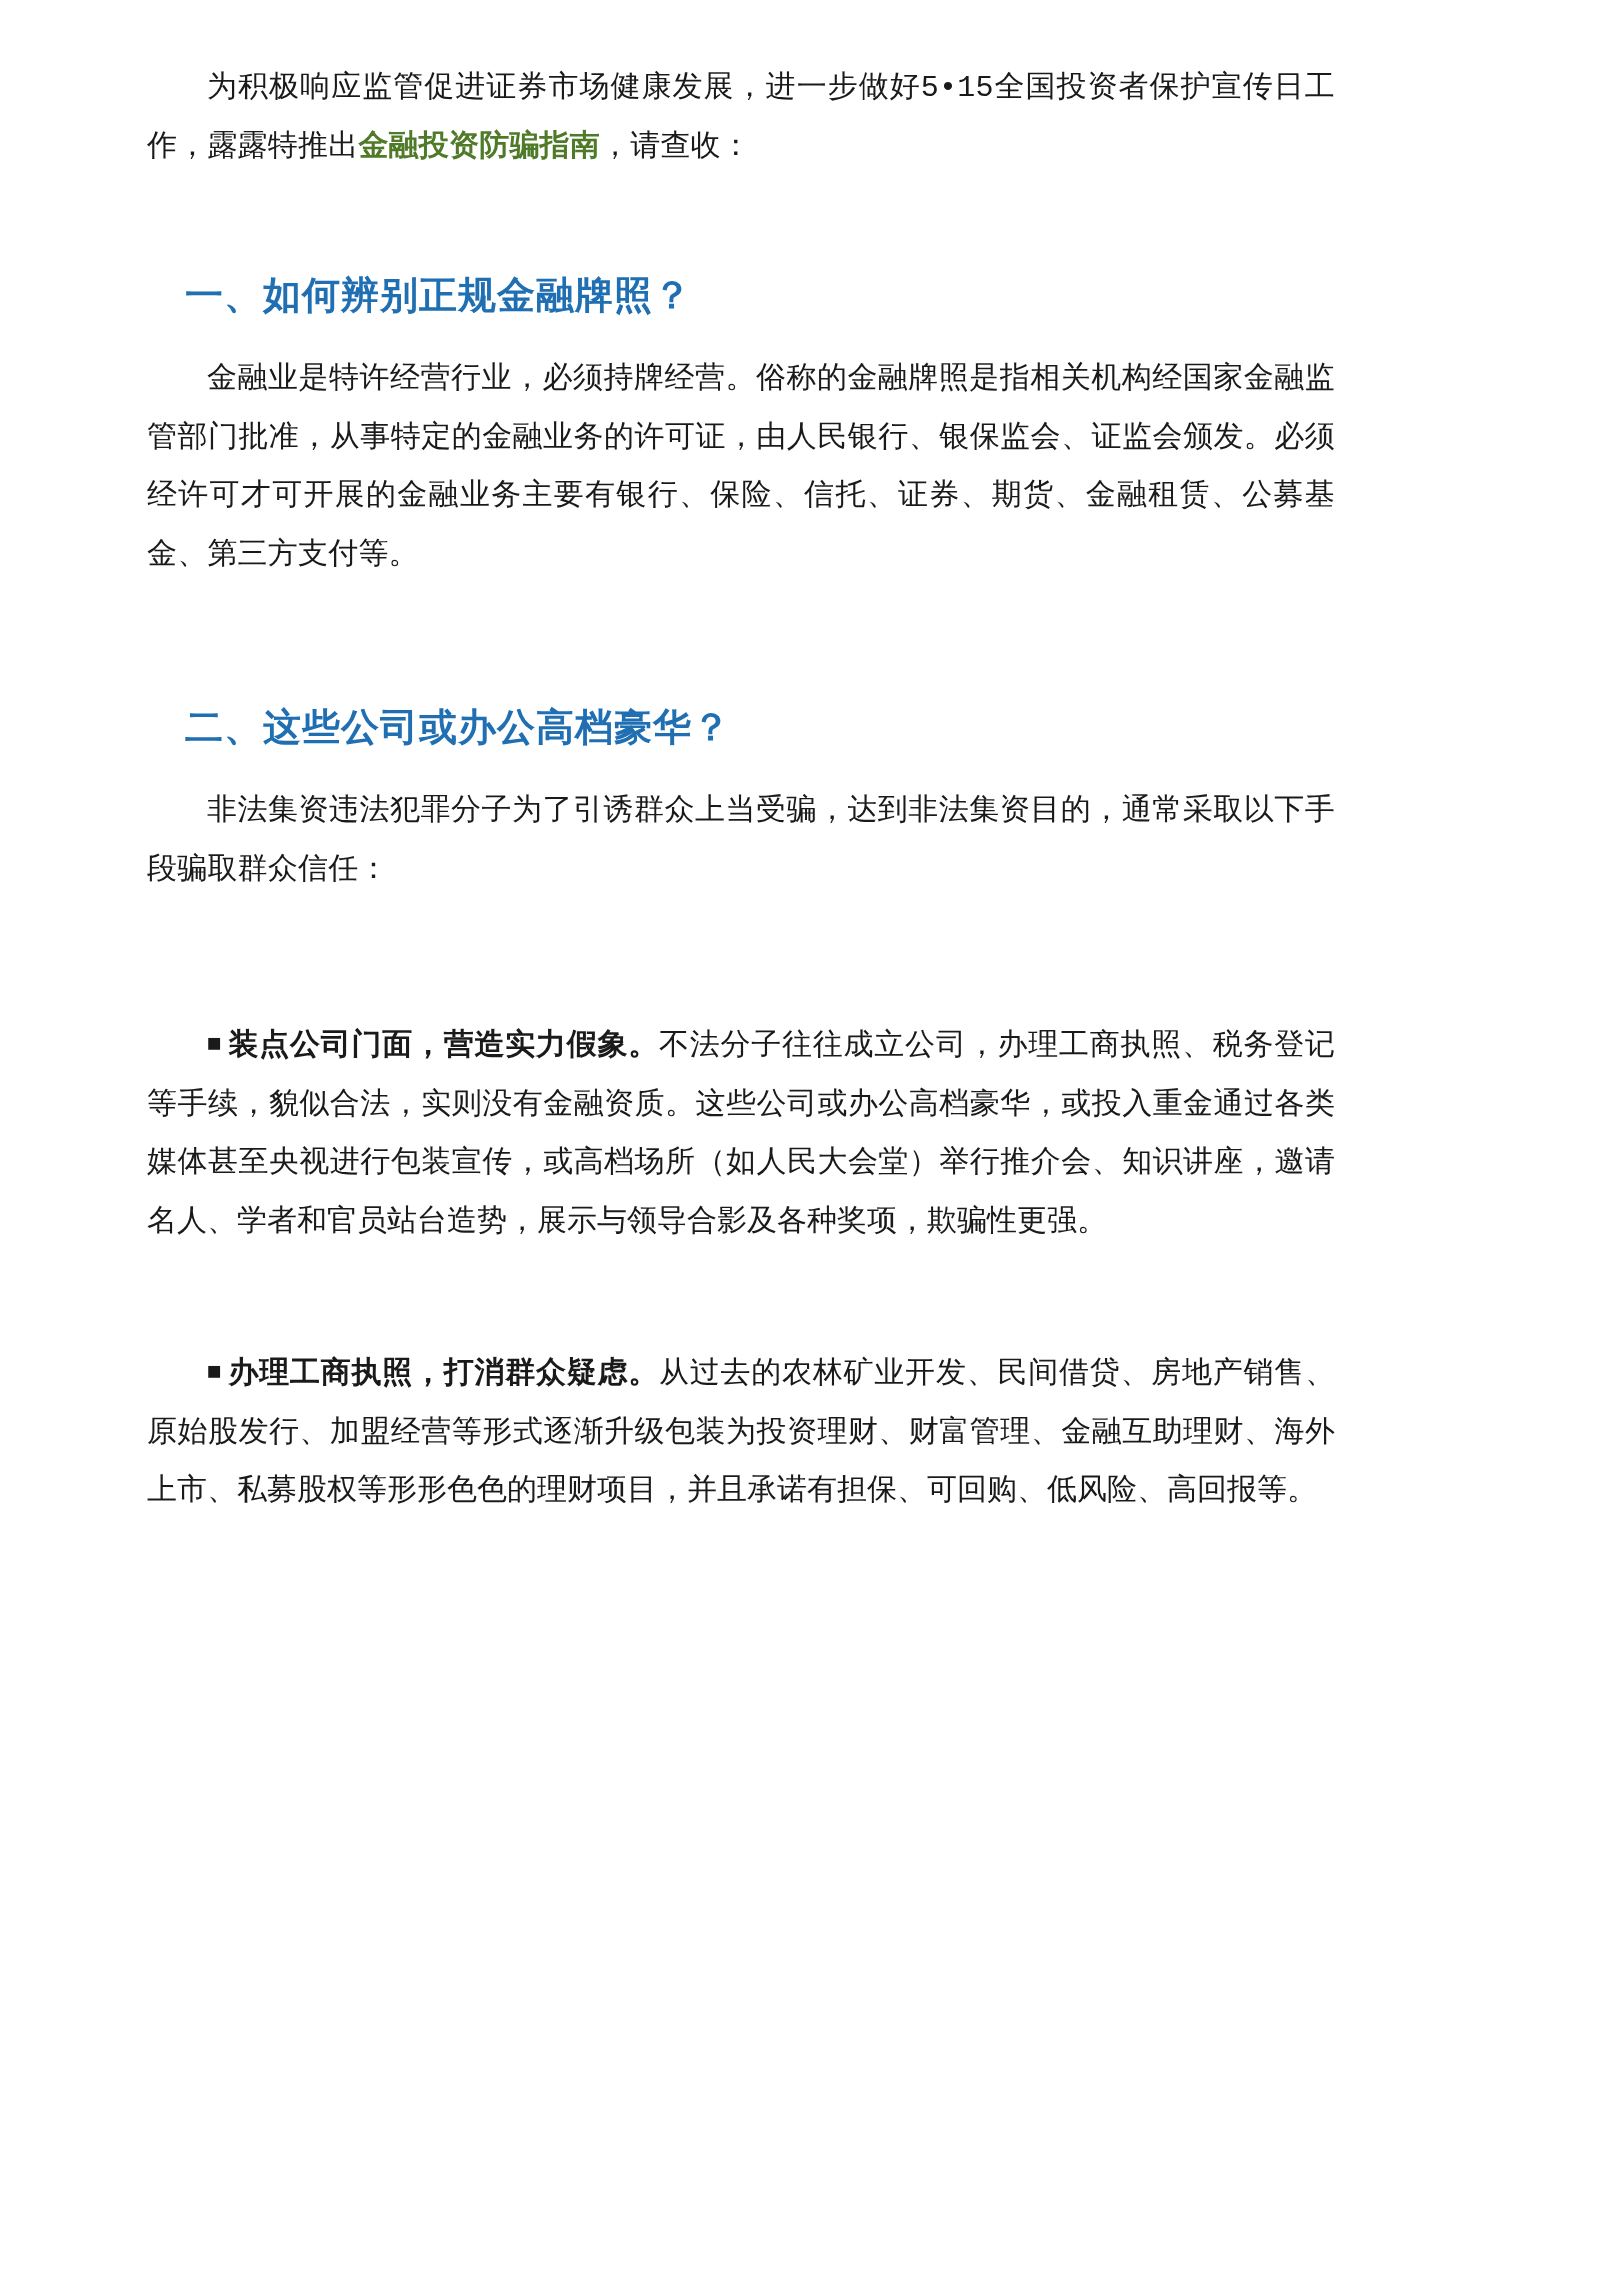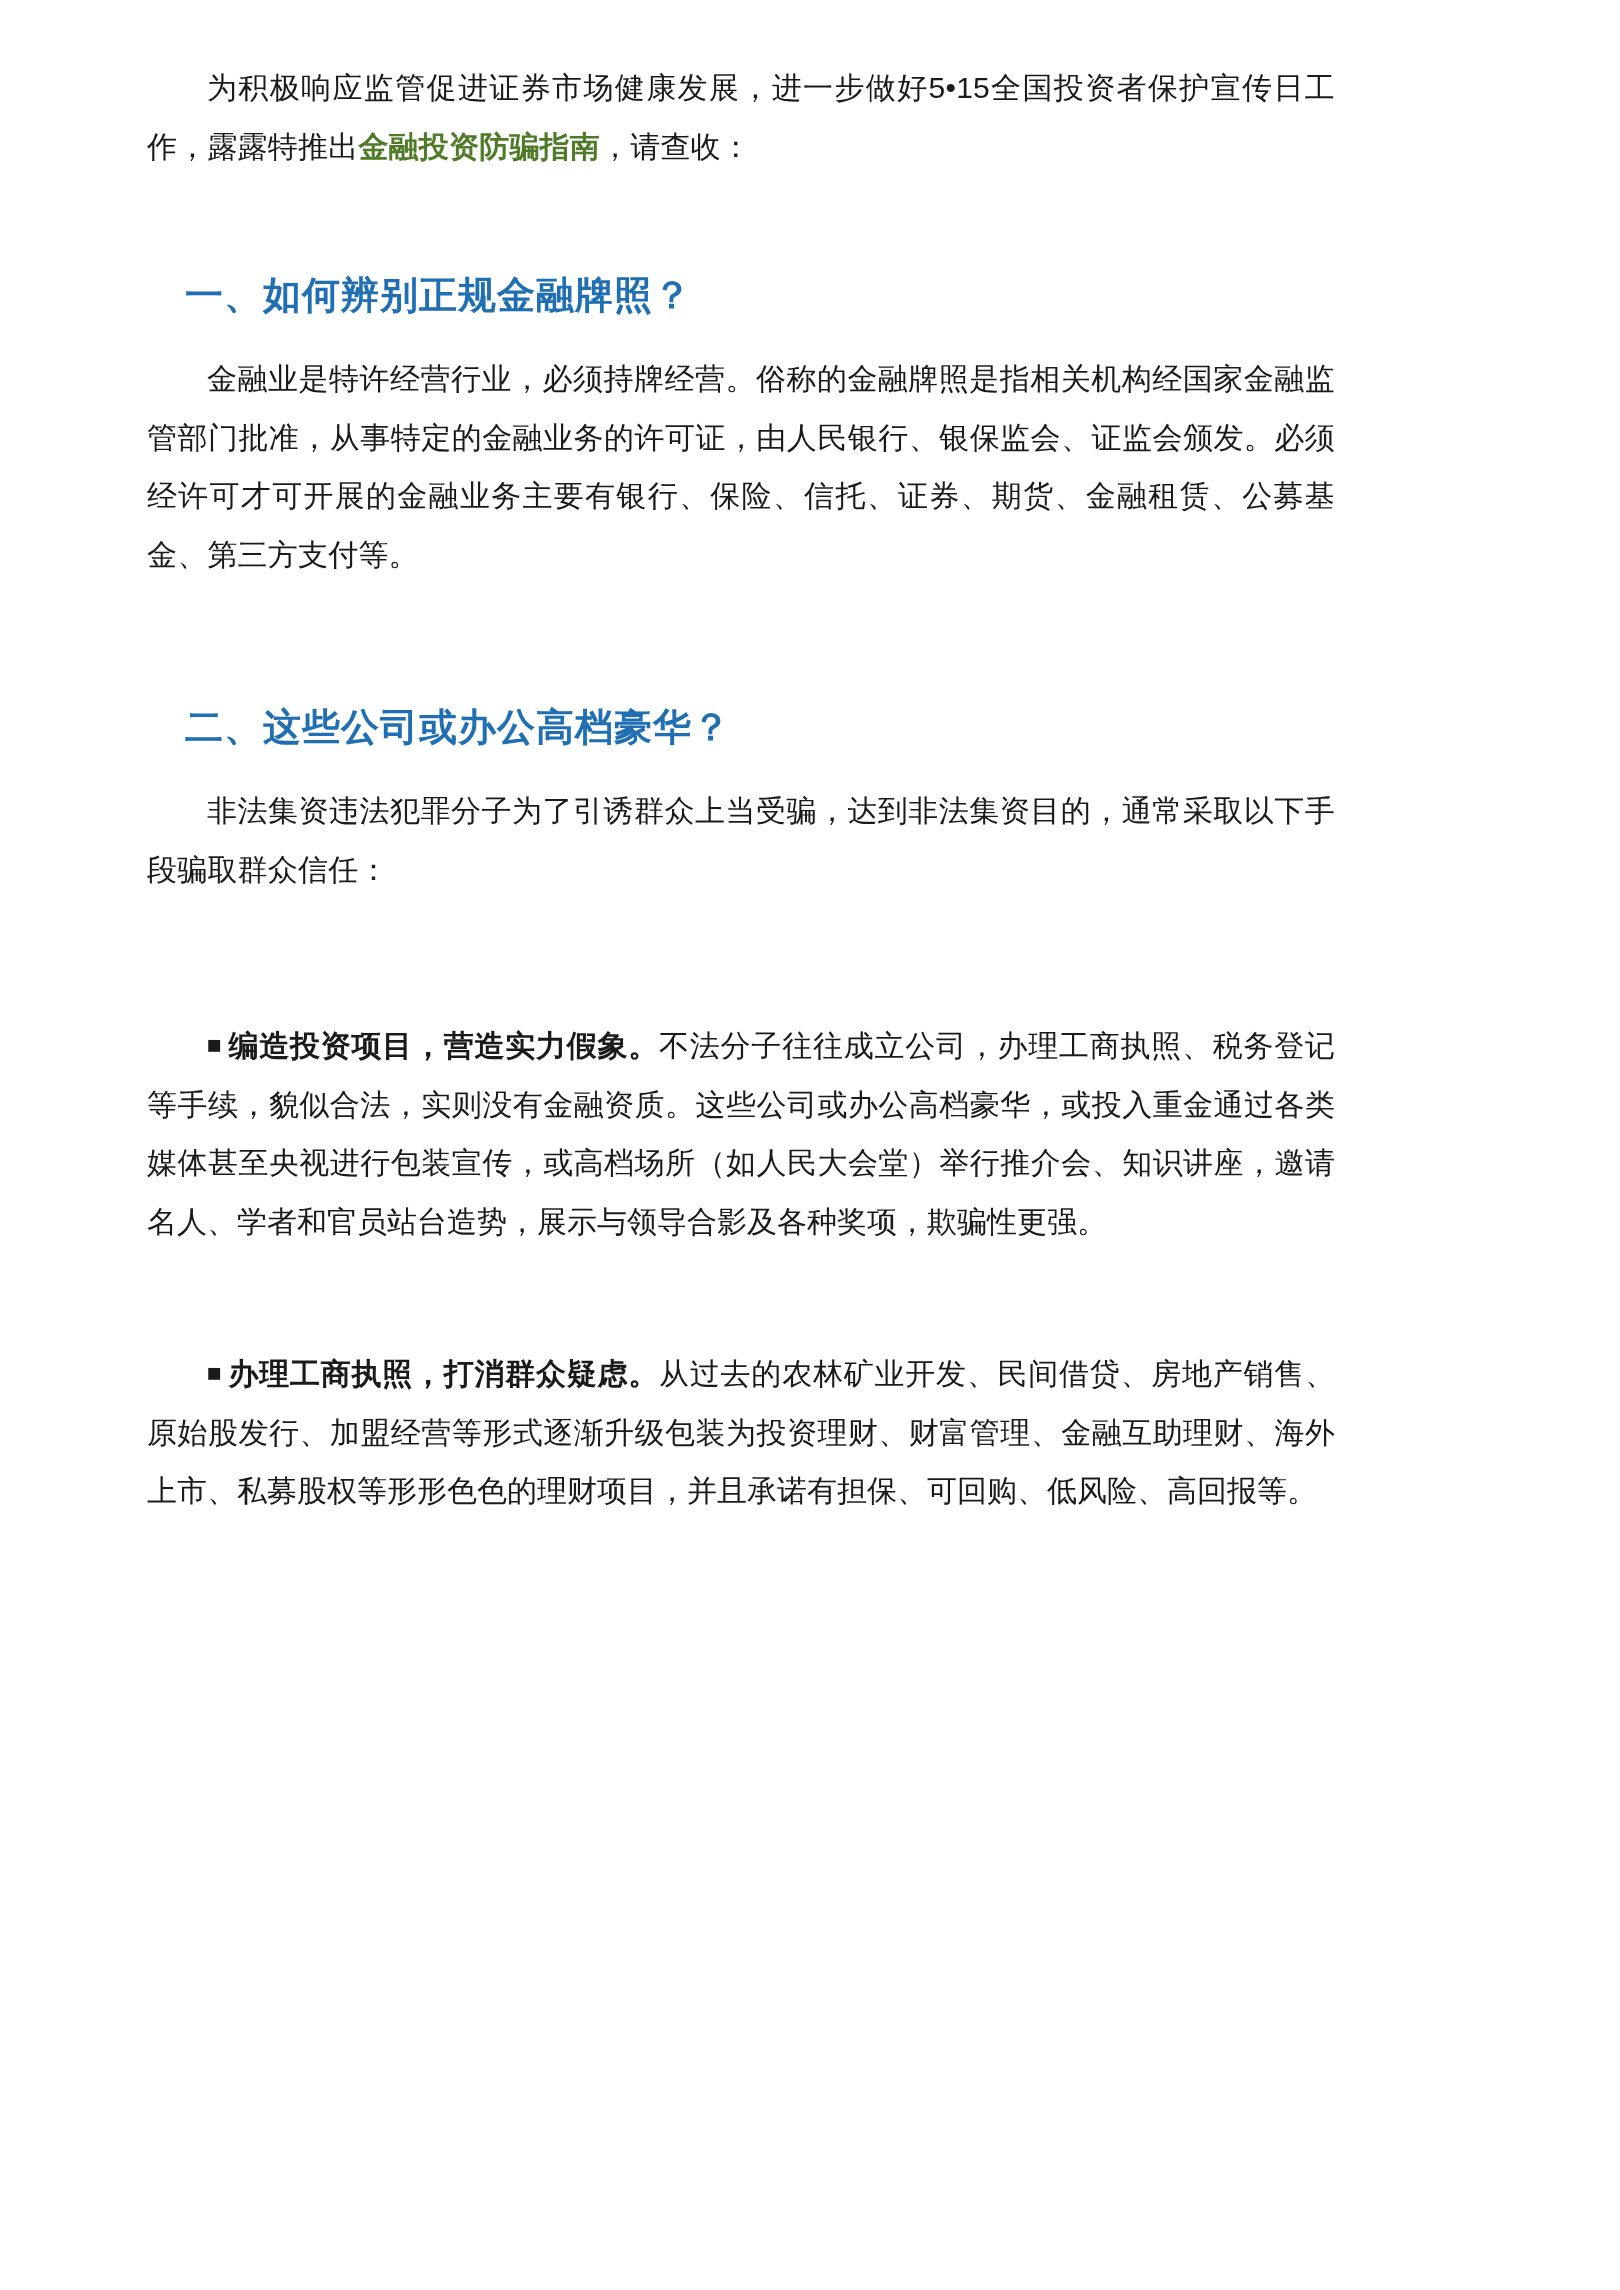--- a/index.html
+++ b/index.html
@@ -11,20 +11,21 @@
     background: #ffffff;
     font-family: "Liberation Sans", "DejaVu Sans", sans-serif;
   }
   .page {
     width: 1412px;
     min-height: 2291px;
     box-sizing: border-box;
     padding: 59px 77px 39px 147px;
     background: #ffffff;
     position: relative;
+    font-family: Liberation Mono, monospace;
   }
   .para {
     font-size: 30px;
     line-height: 1.95;
     color: #1a1a1a;
     text-align: justify;
     text-justify: inter-ideograph;
     letter-spacing: 0.2px;
     margin: 0;
   }
@@ -83,20 +84,20 @@
   <div class="spacer-xl"></div>
 
   <h2 class="heading">二、这些公司或办公高档豪华？</h2>
 
   <div class="spacer-sm"></div>
 
   <p class="para indent">非法集资违法犯罪分子为了引诱群众上当受骗，达到非法集资目的，通常采取以下手段骗取群众信任：</p>
 
   <div class="spacer-xl"></div>
 
-  <p class="block-para"><span class="bullet-square">■</span><span class="bold">编造投资项目，营造实力假象。</span><span>不法分子往往成立公司，办理工商执照、税务登记等手续，貌似合法，实则没有金融资质。这些公司或办公高档豪华，或投入重金通过各类媒体甚至央视进行包装宣传，或高档场所（如人民大会堂）举行推介会、知识讲座，邀请名人、学者和官员站台造势，展示与领导合影及各种奖项，欺骗性更强。</span></p>
+  <p class="block-para"><span class="bullet-square">■</span><span class="bold">装点公司门面，营造实力假象。</span><span>不法分子往往成立公司，办理工商执照、税务登记等手续，貌似合法，实则没有金融资质。这些公司或办公高档豪华，或投入重金通过各类媒体甚至央视进行包装宣传，或高档场所（如人民大会堂）举行推介会、知识讲座，邀请名人、学者和官员站台造势，展示与领导合影及各种奖项，欺骗性更强。</span></p>
 
   <div class="spacer-lg"></div>
 
   <p class="block-para"><span class="bullet-square">■</span><span class="bold">办理工商执照，打消群众疑虑。</span><span>从过去的农林矿业开发、民间借贷、房地产销售、原始股发行、加盟经营等形式逐渐升级包装为投资理财、财富管理、金融互助理财、海外上市、私募股权等形形色色的理财项目，并且承诺有担保、可回购、低风险、高回报等。</span></p>
 
 </div>
 
 
 </body></html>

